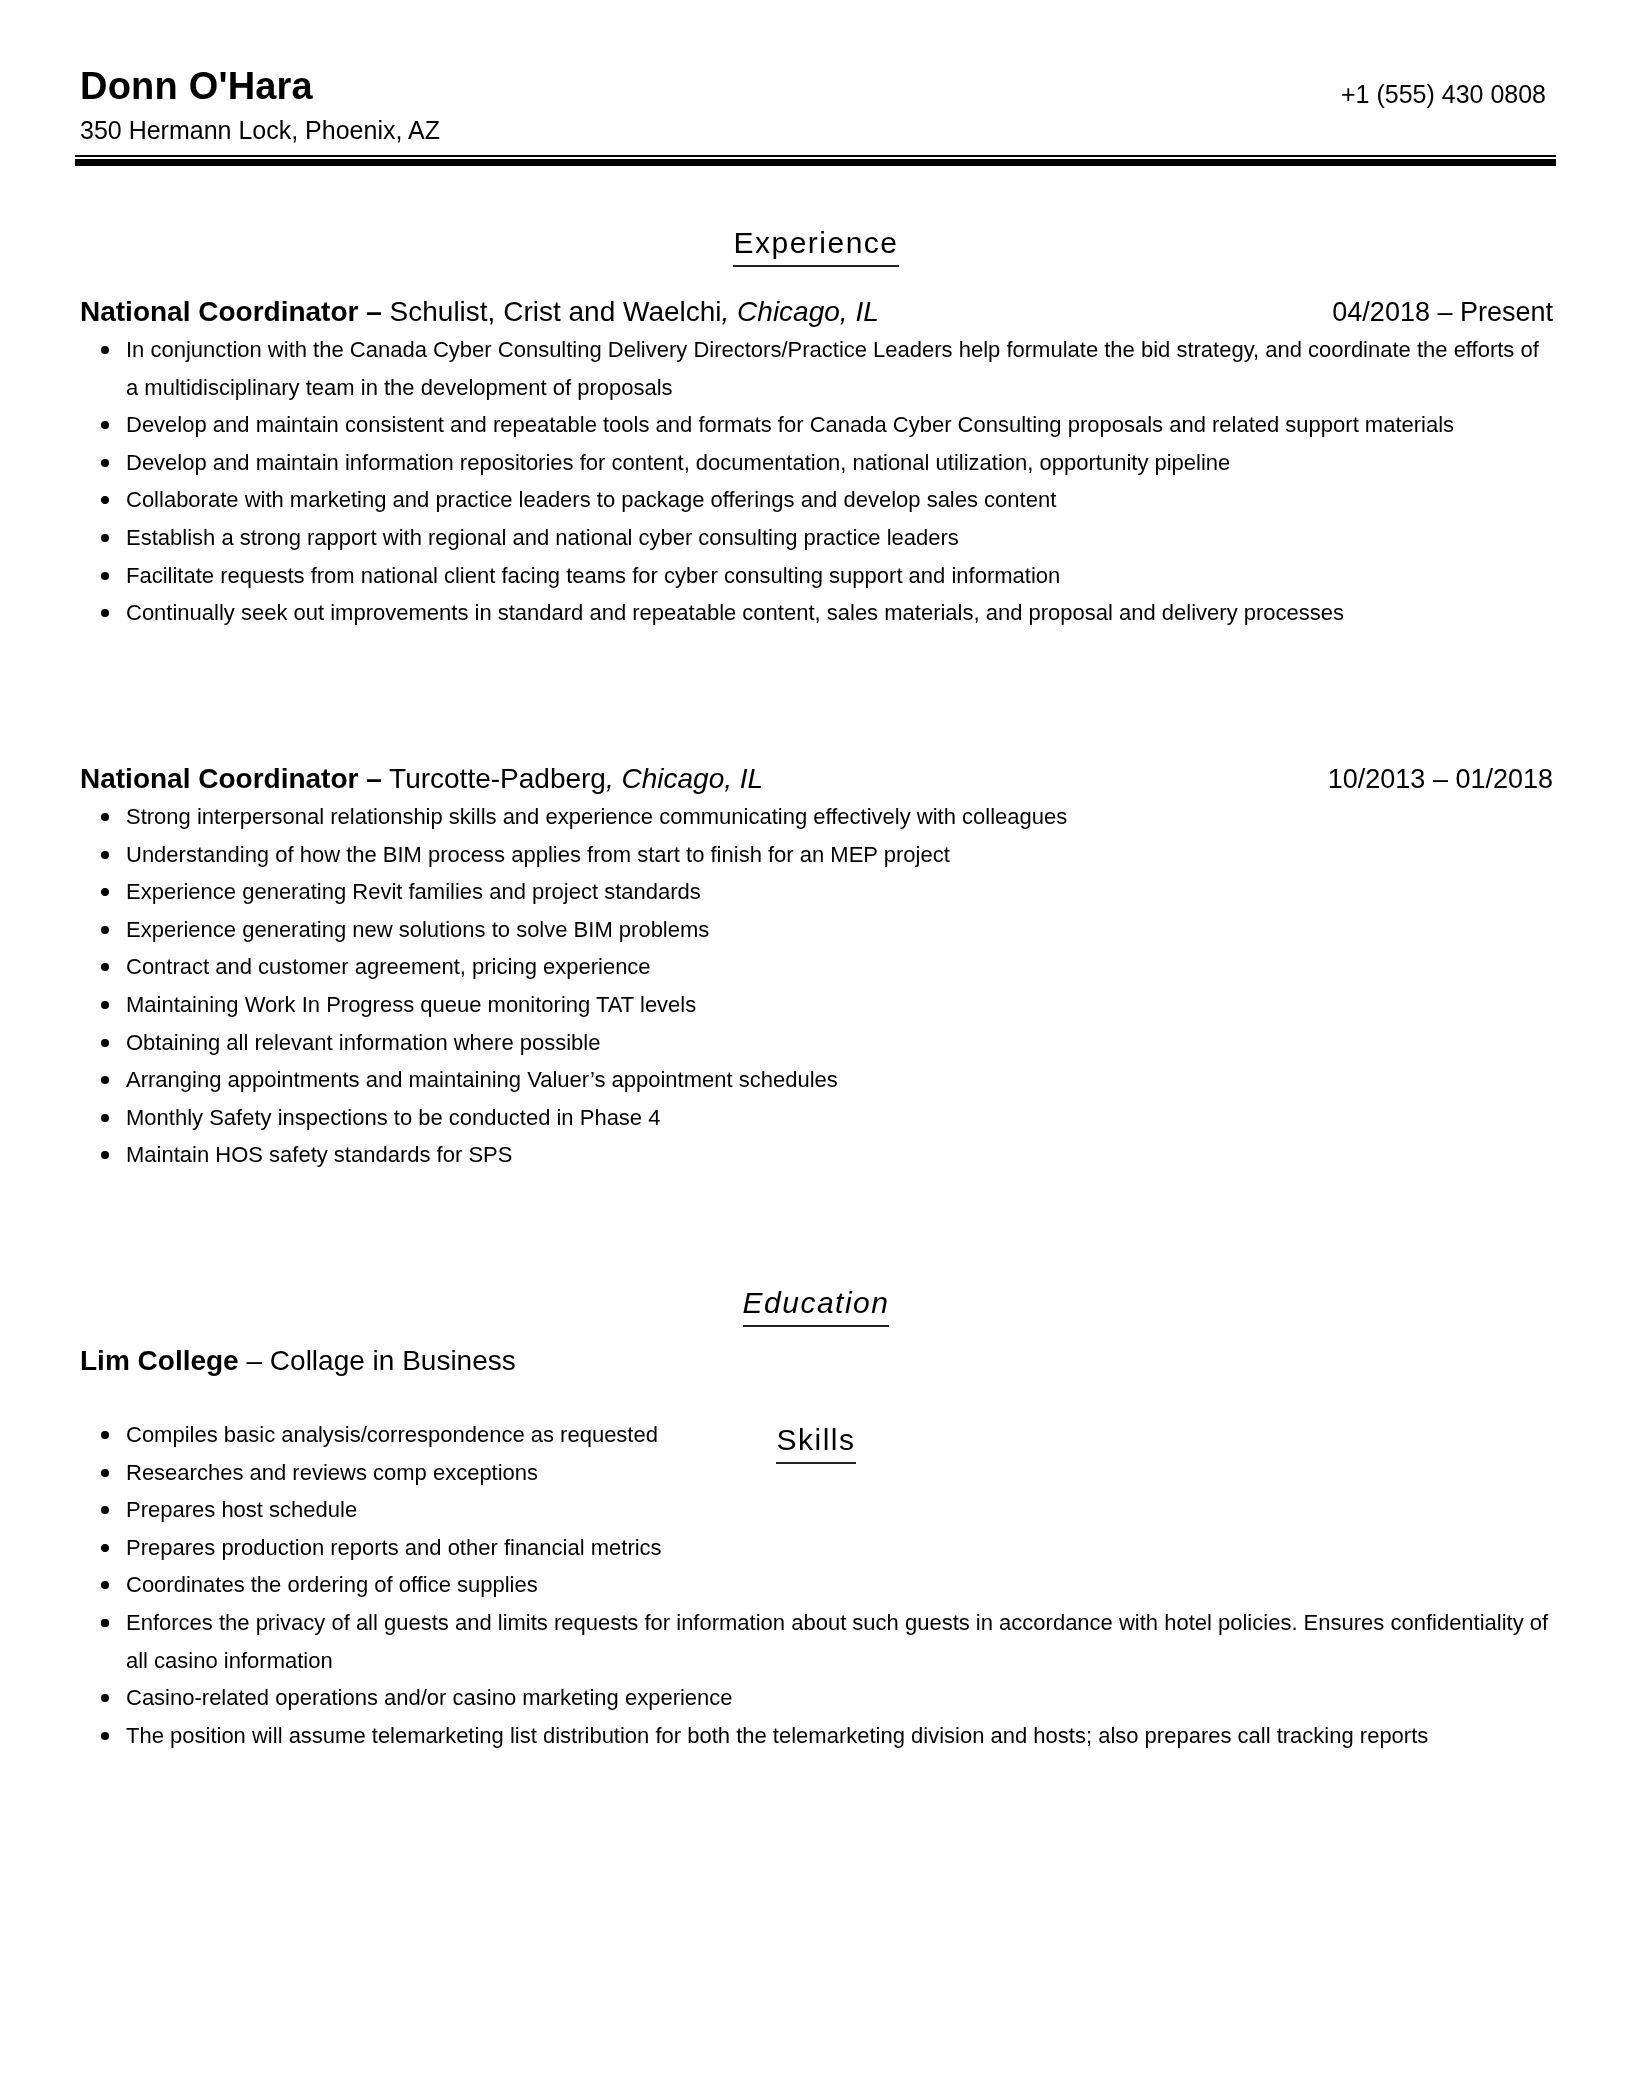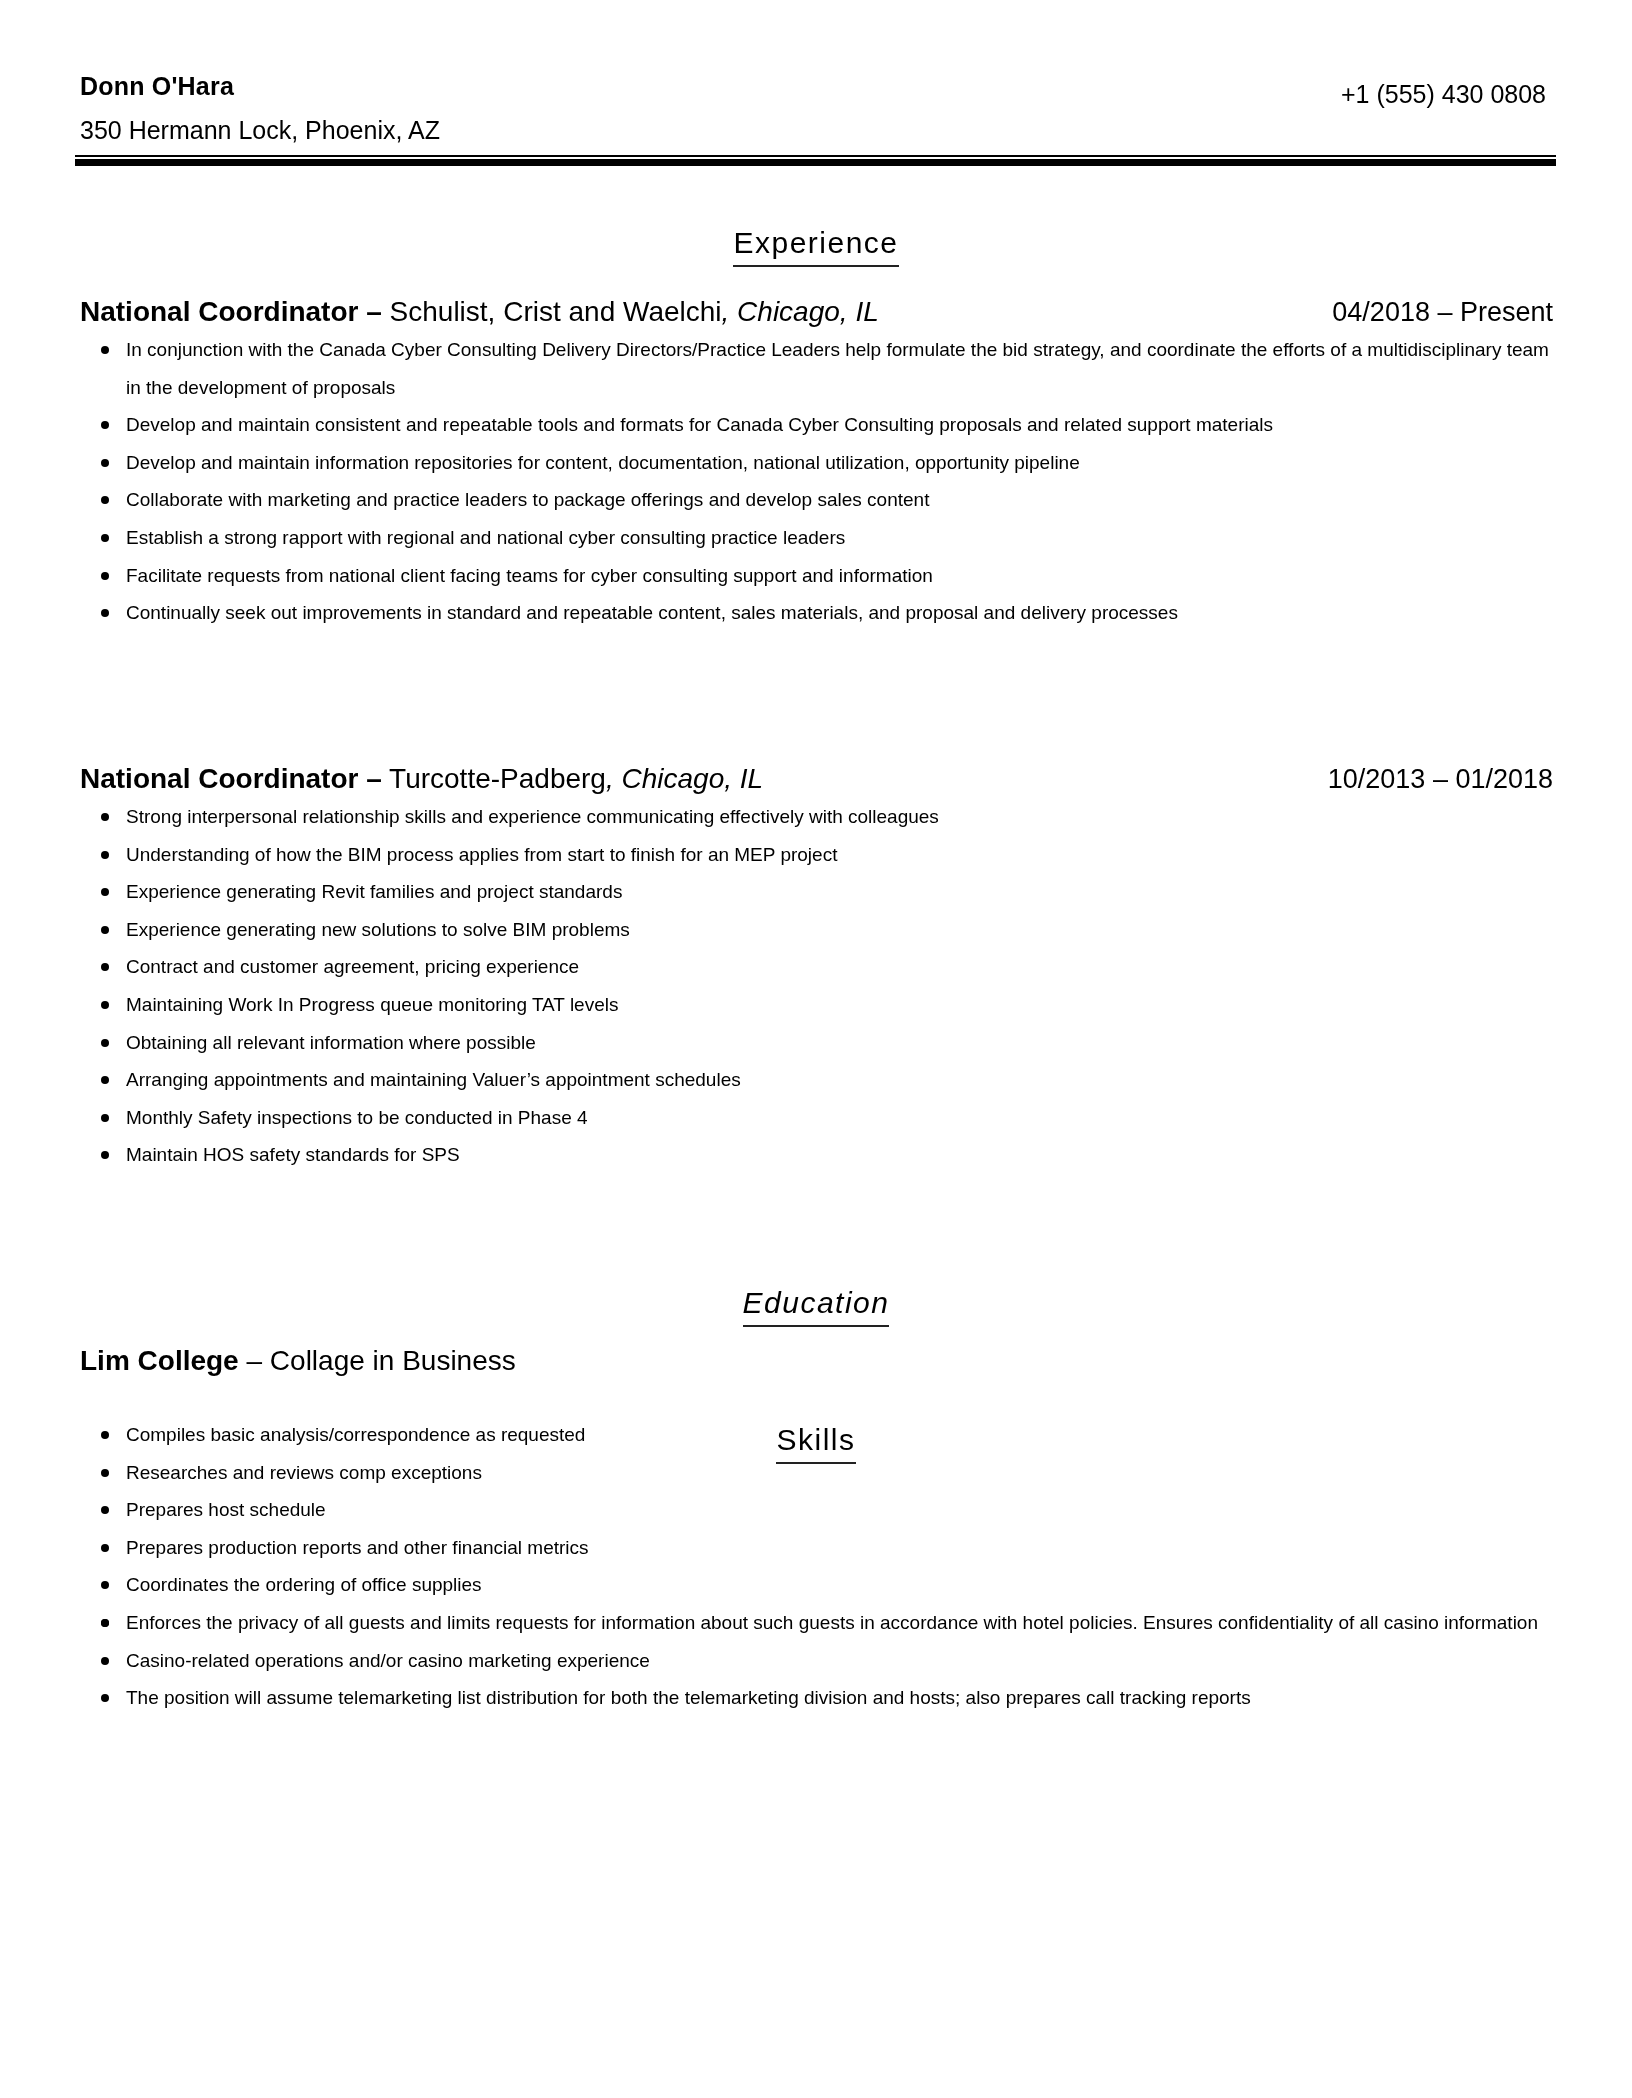--- a/index.html
+++ b/index.html
@@ -19,21 +19,21 @@
       position: absolute;
       left: 0; top: 0;
       width: 1632px;
       height: 2098px;
     }
     
     .name {
       position: absolute;
       left: 80px;
       top: 62px;
-      font-size: 25px;
+      font-size: 38px;
       font-weight: bold;
       line-height: 48px;
       letter-spacing: 0.2px;
     }
     .address {
       position: absolute;
       left: 80px;
       top: 114px;
       font-size: 25px;
       line-height: 32px;
@@ -99,21 +99,21 @@
       font-size: 27px;
     }
     ul.bullets {
       list-style: none;
       margin: 0;
       padding: 0;
     }
     ul.bullets li {
       position: relative;
       padding-left: 46px;
-      font-size: 19px;
+      font-size: 22px;
       line-height: 37.6px;
       margin: 0;
     }
     ul.bullets li .dot {
       position: absolute;
       left: 21px;
       top: 15px;
       width: 8px;
       height: 8px;
       border-radius: 50%;

